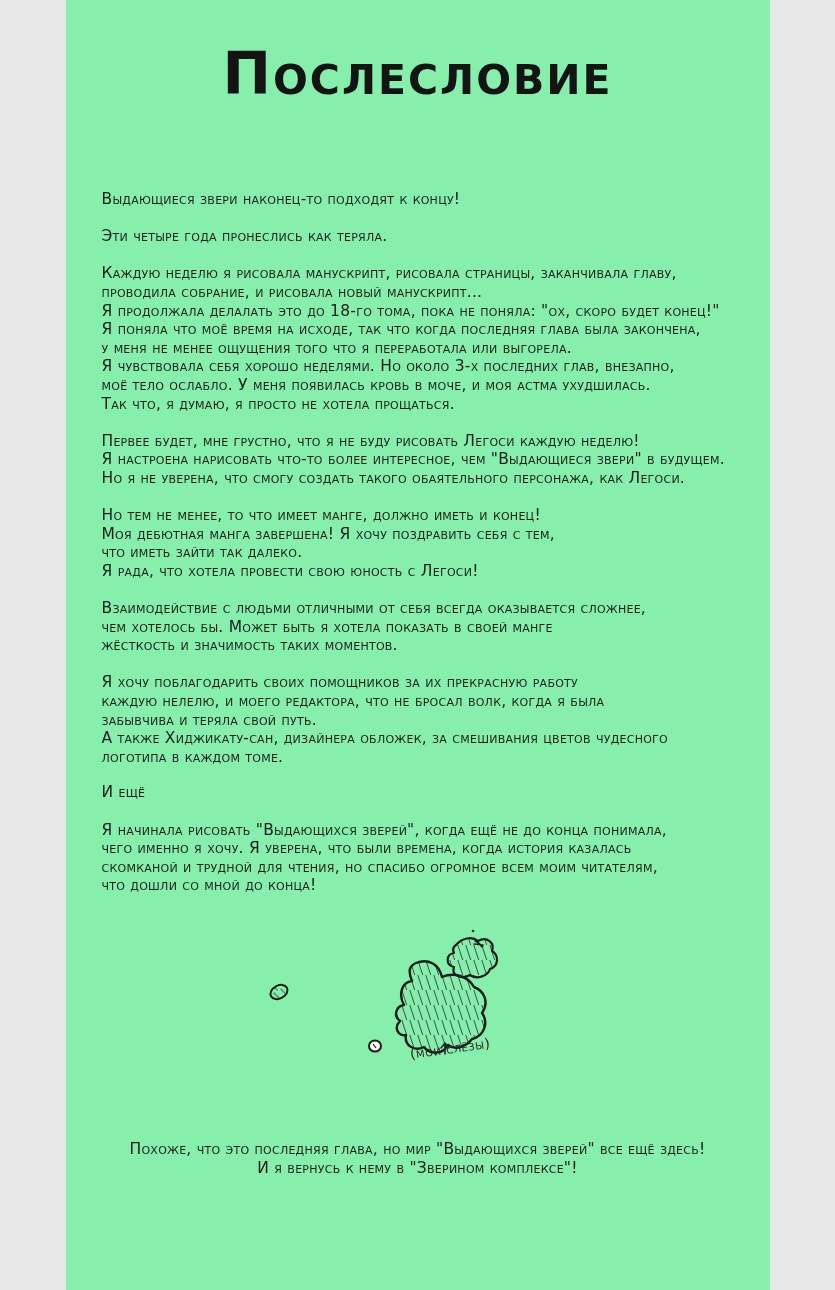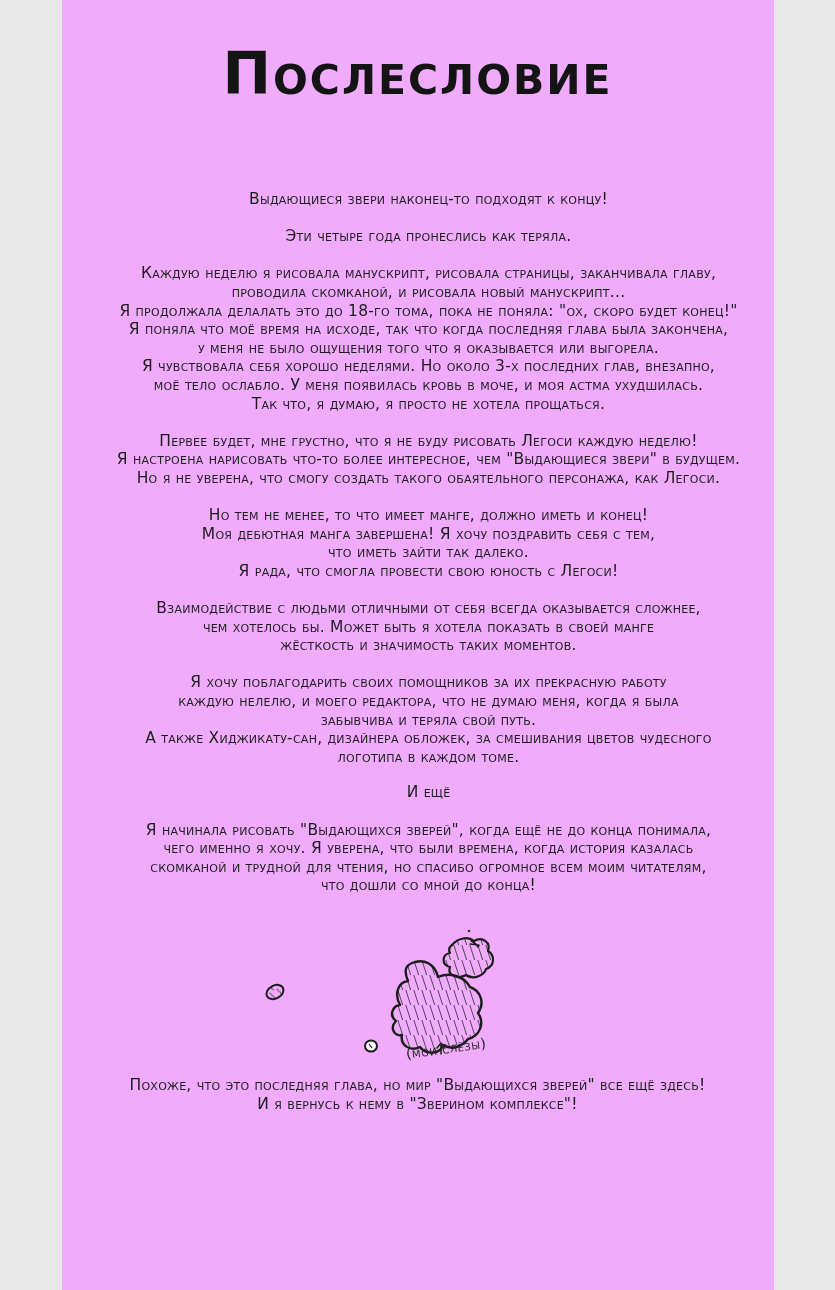--- a/index.html
+++ b/index.html
@@ -1,50 +1,49 @@
 <!DOCTYPE html>
 <html><head>
 <meta charset="utf-8">
 <style>
   html,body{margin:0;padding:0;background:#e8e8e8;}
   .page{
     position:relative;
     width:704px;height:1290px;
     margin:0 auto;
-    background:#f0abfc;
+    background:#86efac;
     overflow:hidden;
     color:#1d1d1d;
     font-family:"DejaVu Sans", sans-serif;
-    padding-left:8px;
   }
   .title{
     position:absolute;top:40px;left:0;width:100%;
     margin:0;
     text-align:center;
     font-size:58px;
     font-weight:bold;
     font-variant:small-caps;
     letter-spacing:2px;
     color:#141414;
   }
   .body-text{
     position:absolute;
-    left:36px;top:189px;right:14px;text-align:center;
+    left:36px;top:189px;right:14px;
   }
   .block{margin:0 0 18.6px 0;padding:0;}
   .ln{
     line-height:18.6px;
     font-size:15.5px;
     font-variant:small-caps;
     letter-spacing:0.25px;
     white-space:nowrap;
   }
   .footer-text{
     position:absolute;
-    left:0;top:1076px;width:100%;
+    left:0;top:1140px;width:100%;
     text-align:center;
   }
   .footer-text .ln{white-space:normal;}
   .doodle{
     position:absolute;left:150px;top:915px;
   }
   .doodle-caption{
     position:absolute;
     left:344px;top:1046px;
     font-size:14px;
@@ -70,55 +69,55 @@
     </p>
 
     <p class="block">
       </p>
       <div class="ln">Эти четыре года пронеслись как теряла.</div>
     <p></p>
 
     <p class="block">
       </p>
       <div class="ln">Каждую неделю я рисовала манускрипт, рисовала страницы, заканчивала главу,</div>
-      <div class="ln">проводила скомканой, и рисовала новый манускрипт...</div>
+      <div class="ln">проводила собрание, и рисовала новый манускрипт...</div>
       <div class="ln">Я продолжала делалать это до 18-го тома, пока не поняла: "ох, скоро будет конец!"</div>
       <div class="ln">Я поняла что моё время на исходе, так что когда последняя глава была закончена,</div>
-      <div class="ln">у меня не было ощущения того что я оказывается или выгорела.</div>
+      <div class="ln">у меня не менее ощущения того что я переработала или выгорела.</div>
       <div class="ln">Я чувствовала себя хорошо неделями. Но около 3-х последних глав, внезапно,</div>
       <div class="ln">моё тело ослабло. У меня появилась кровь в моче, и моя астма ухудшилась.</div>
       <div class="ln">Так что, я думаю, я просто не хотела прощаться.</div>
     <p></p>
 
     <p class="block">
       </p>
       <div class="ln">Первее будет, мне грустно, что я не буду рисовать Легоси каждую неделю!</div>
       <div class="ln">Я настроена нарисовать что-то более интересное, чем "Выдающиеся звери" в будущем.</div>
       <div class="ln">Но я не уверена, что смогу создать такого обаятельного персонажа, как Легоси.</div>
     <p></p>
 
     <p class="block">
       </p>
       <div class="ln">Но тем не менее, то что имеет манге, должно иметь и конец!</div>
       <div class="ln">Моя дебютная манга завершена! Я хочу поздравить себя с тем,</div>
       <div class="ln">что иметь зайти так далеко.</div>
-      <div class="ln">Я рада, что смогла провести свою юность с Легоси!</div>
+      <div class="ln">Я рада, что хотела провести свою юность с Легоси!</div>
     <p></p>
 
     <p class="block">
       </p>
       <div class="ln">Взаимодействие с людьми отличными от себя всегда оказывается сложнее,</div>
       <div class="ln">чем хотелось бы. Может быть я хотела показать в своей манге</div>
       <div class="ln">жёсткость и значимость таких моментов.</div>
     <p></p>
 
     <p class="block">
       </p>
       <div class="ln">Я хочу поблагодарить своих помощников за их прекрасную работу</div>
-      <div class="ln">каждую нелелю, и моего редактора, что не думаю меня, когда я была</div>
+      <div class="ln">каждую нелелю, и моего редактора, что не бросал волк, когда я была</div>
       <div class="ln">забывчива и теряла свой путь.</div>
       <div class="ln">А также Хиджикату-сан, дизайнера обложек, за смешивания цветов чудесного</div>
       <div class="ln">логотипа в каждом томе.</div>
     <p></p>
 
     <p class="block">
       <span class="ln">И ещё</span>
     </p>
 
     <p class="block">

